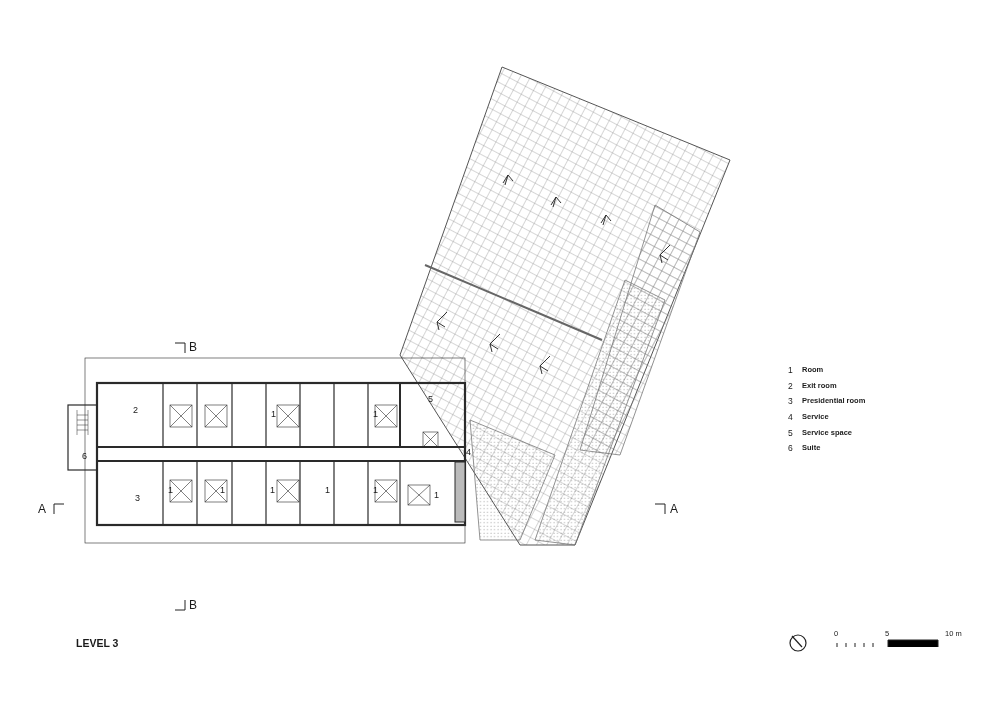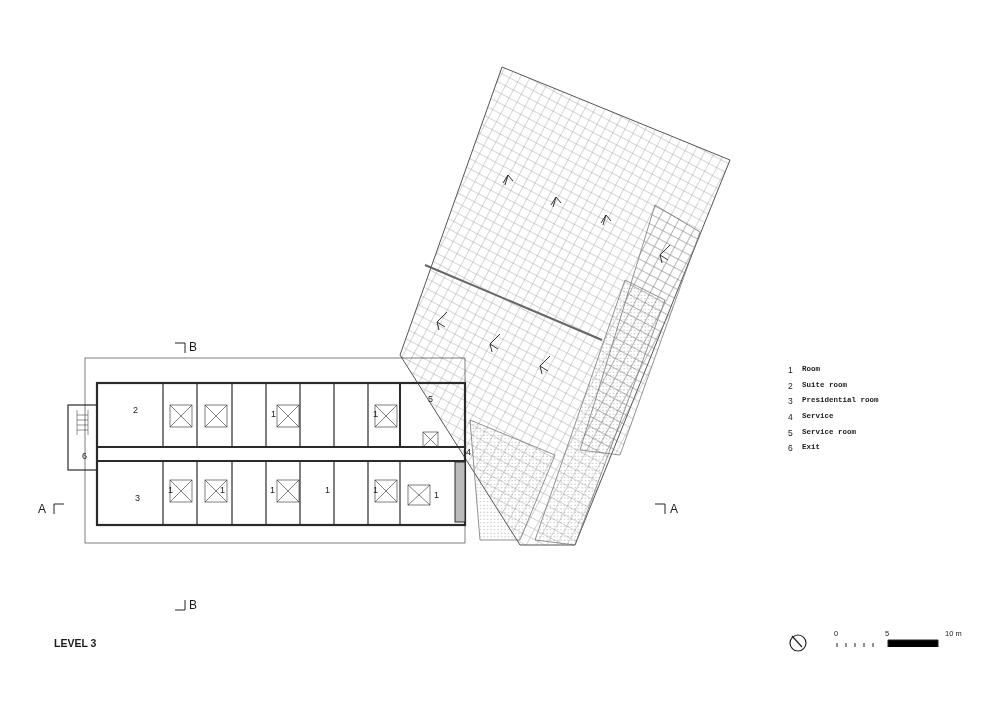--- a/index.html
+++ b/index.html
@@ -1,22 +1,22 @@
 <!DOCTYPE html>
 <html><head>
 <meta charset="utf-8">
 <style>
   html,body{margin:0;padding:0;background:#fff;}
   body{width:1000px;height:707px;position:relative;overflow:hidden;font-family:"Liberation Sans",sans-serif;color:#1a1a1a;}
   #plan{position:absolute;left:0;top:0;}
   .legend{position:absolute;left:788px;top:365px;font-size:7.5px;}
   .legend-item{height:15.7px;display:flex;}
   .legend-num{width:14px;font-size:8.5px;}
-  .legend-label{font-weight:bold;font-family:Liberation Mono, monospace;}
-  .level-title{position:absolute;left:54px;top:637px;font-size:10.5px;font-weight:bold;}
+  .legend-label{font-weight:bold;}
+  .level-title{position:absolute;left:76px;top:637px;font-size:10.5px;font-weight:bold;}
   .tag{position:absolute;font-size:12px;}
   .scale-lbl{position:absolute;font-size:7.5px;}
 </style>
 </head>
 <body>
 
 <svg id="plan" width="1000" height="707" viewBox="0 0 1000 707">
   <defs>
     <pattern id="grid" width="9" height="9" patternUnits="userSpaceOnUse" patternTransform="rotate(28)">
       <path d="M0 0H9M0 0V9" stroke="#8a8a8a" stroke-width="0.7" fill="none"></path>
@@ -134,35 +134,35 @@
 
 <div class="level-title">LEVEL 3</div>
 
 <div class="legend">
   <div class="legend-item">
       <span class="legend-num">1</span>
       <span class="legend-label">Room</span>
     </div>
   <div class="legend-item">
       <span class="legend-num">2</span>
-      <span class="legend-label">Suite room</span>
+      <span class="legend-label">Exit room</span>
     </div>
   <div class="legend-item">
       <span class="legend-num">3</span>
       <span class="legend-label">Presidential room</span>
     </div>
   <div class="legend-item">
       <span class="legend-num">4</span>
       <span class="legend-label">Service</span>
     </div>
   <div class="legend-item">
       <span class="legend-num">5</span>
-      <span class="legend-label">Service room</span>
+      <span class="legend-label">Service space</span>
     </div>
   <div class="legend-item">
       <span class="legend-num">6</span>
-      <span class="legend-label">Exit</span>
+      <span class="legend-label">Suite</span>
     </div>
 </div>
 
 <span class="scale-lbl" style="left:834px;top:629px">0</span>
 <span class="scale-lbl" style="left:885px;top:629px">5</span>
 <span class="scale-lbl" style="left:945px;top:629px">10 m</span>
 
 </body></html>

